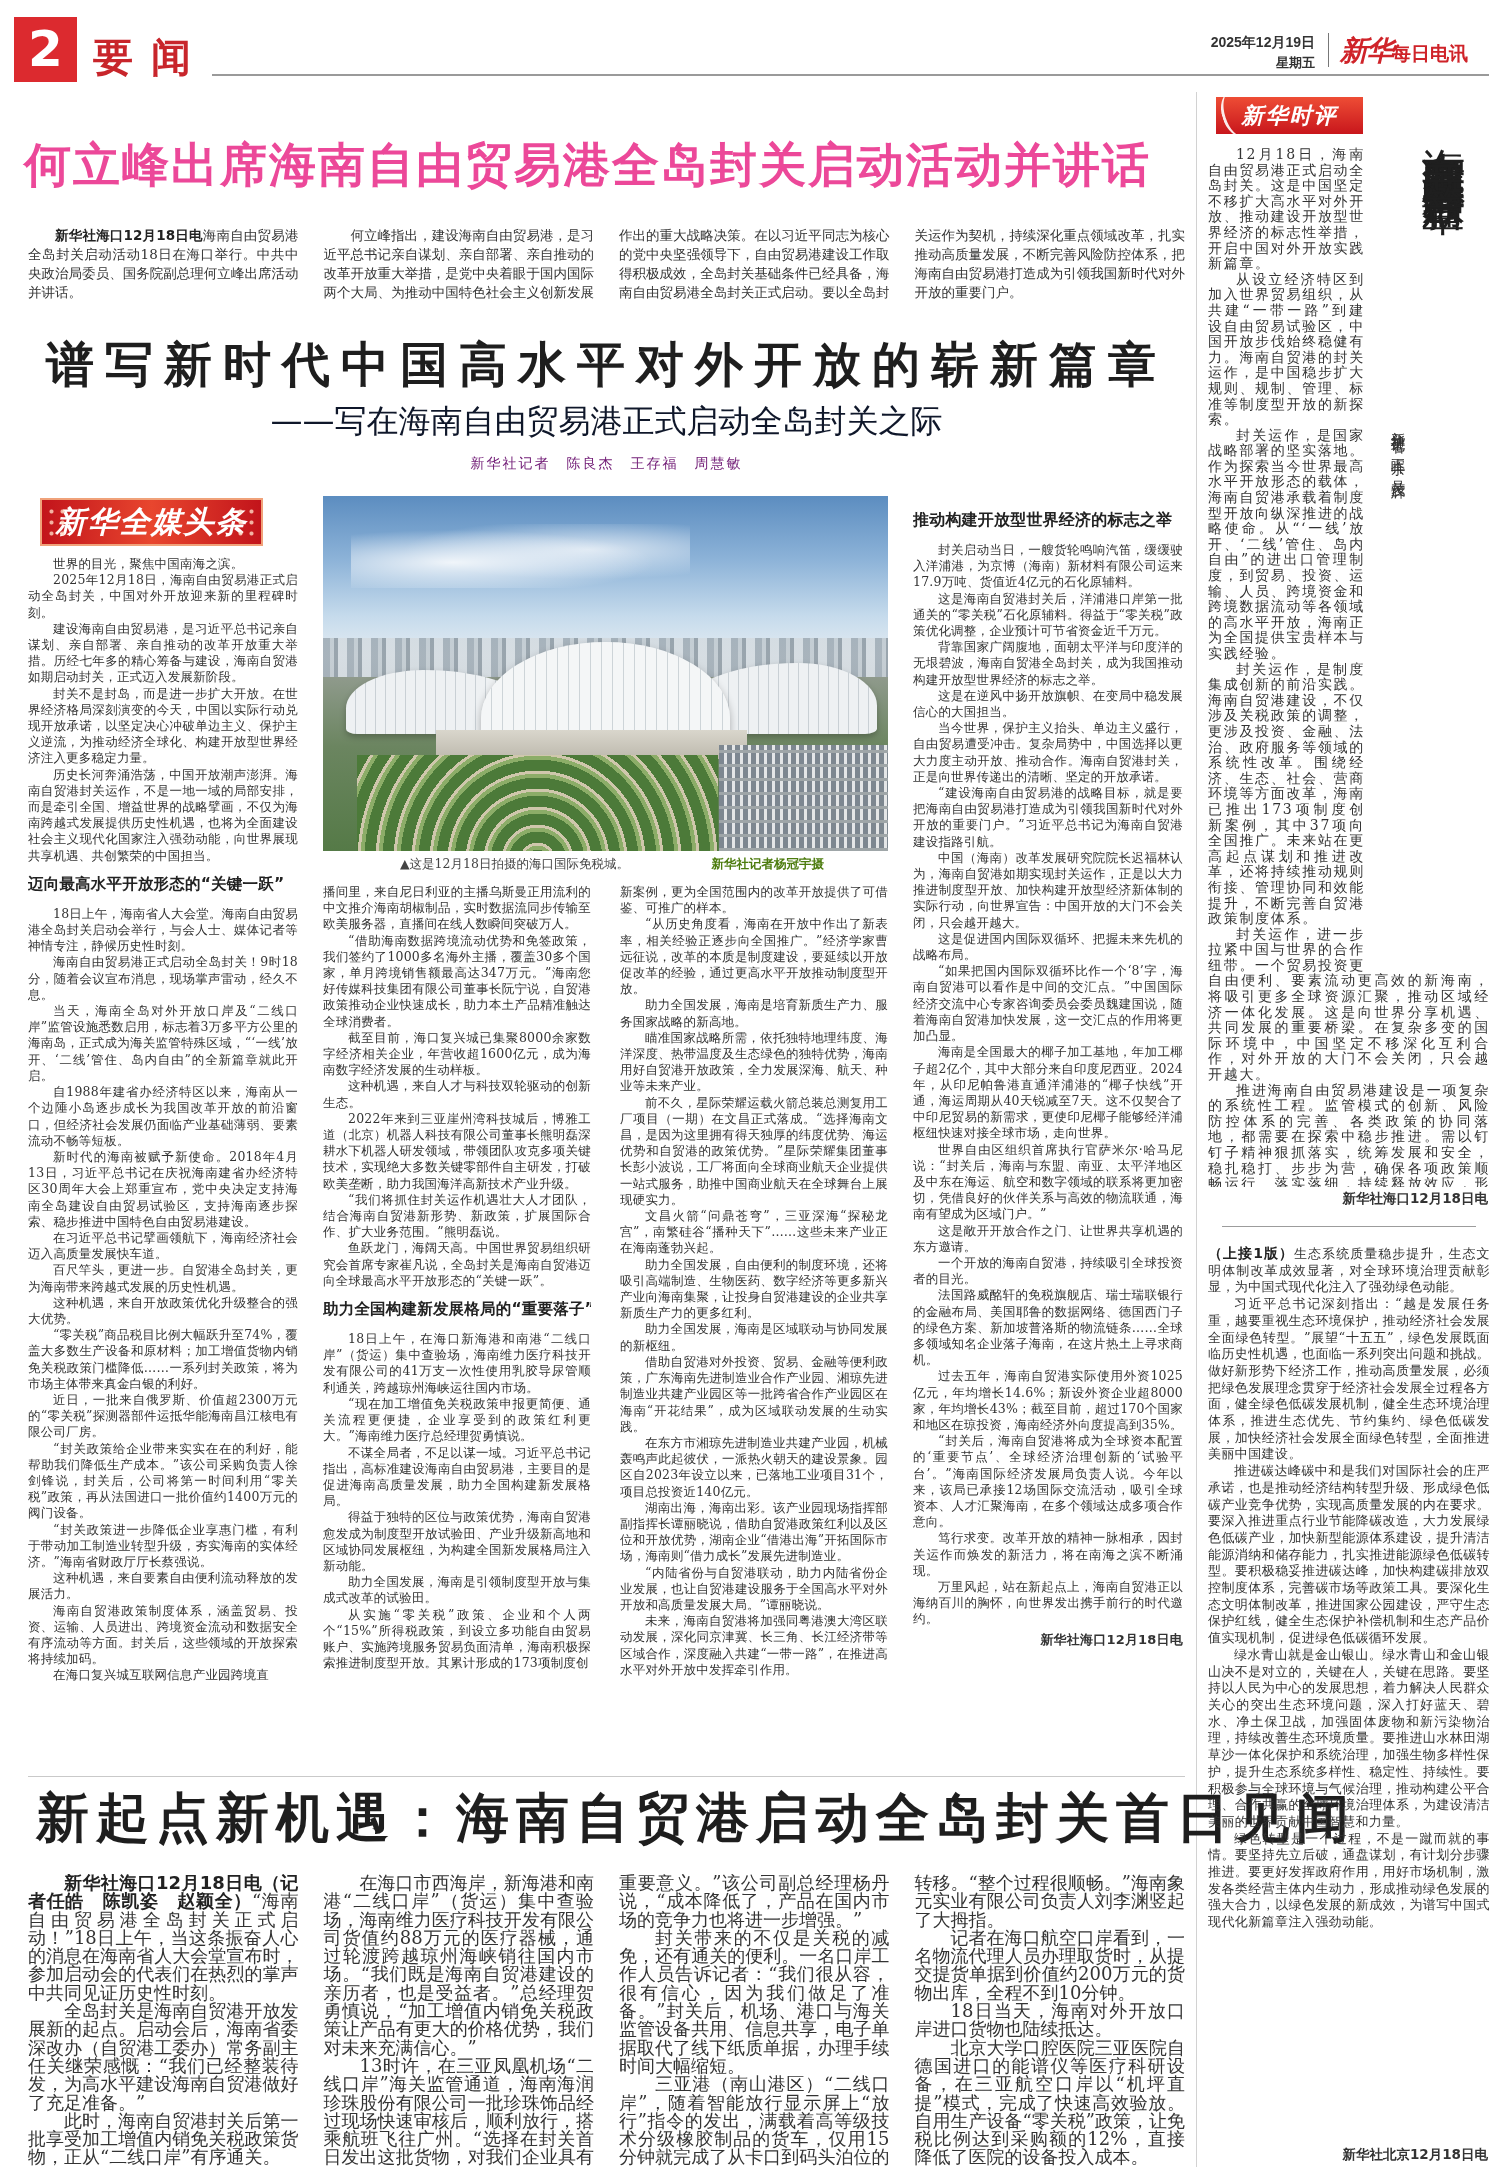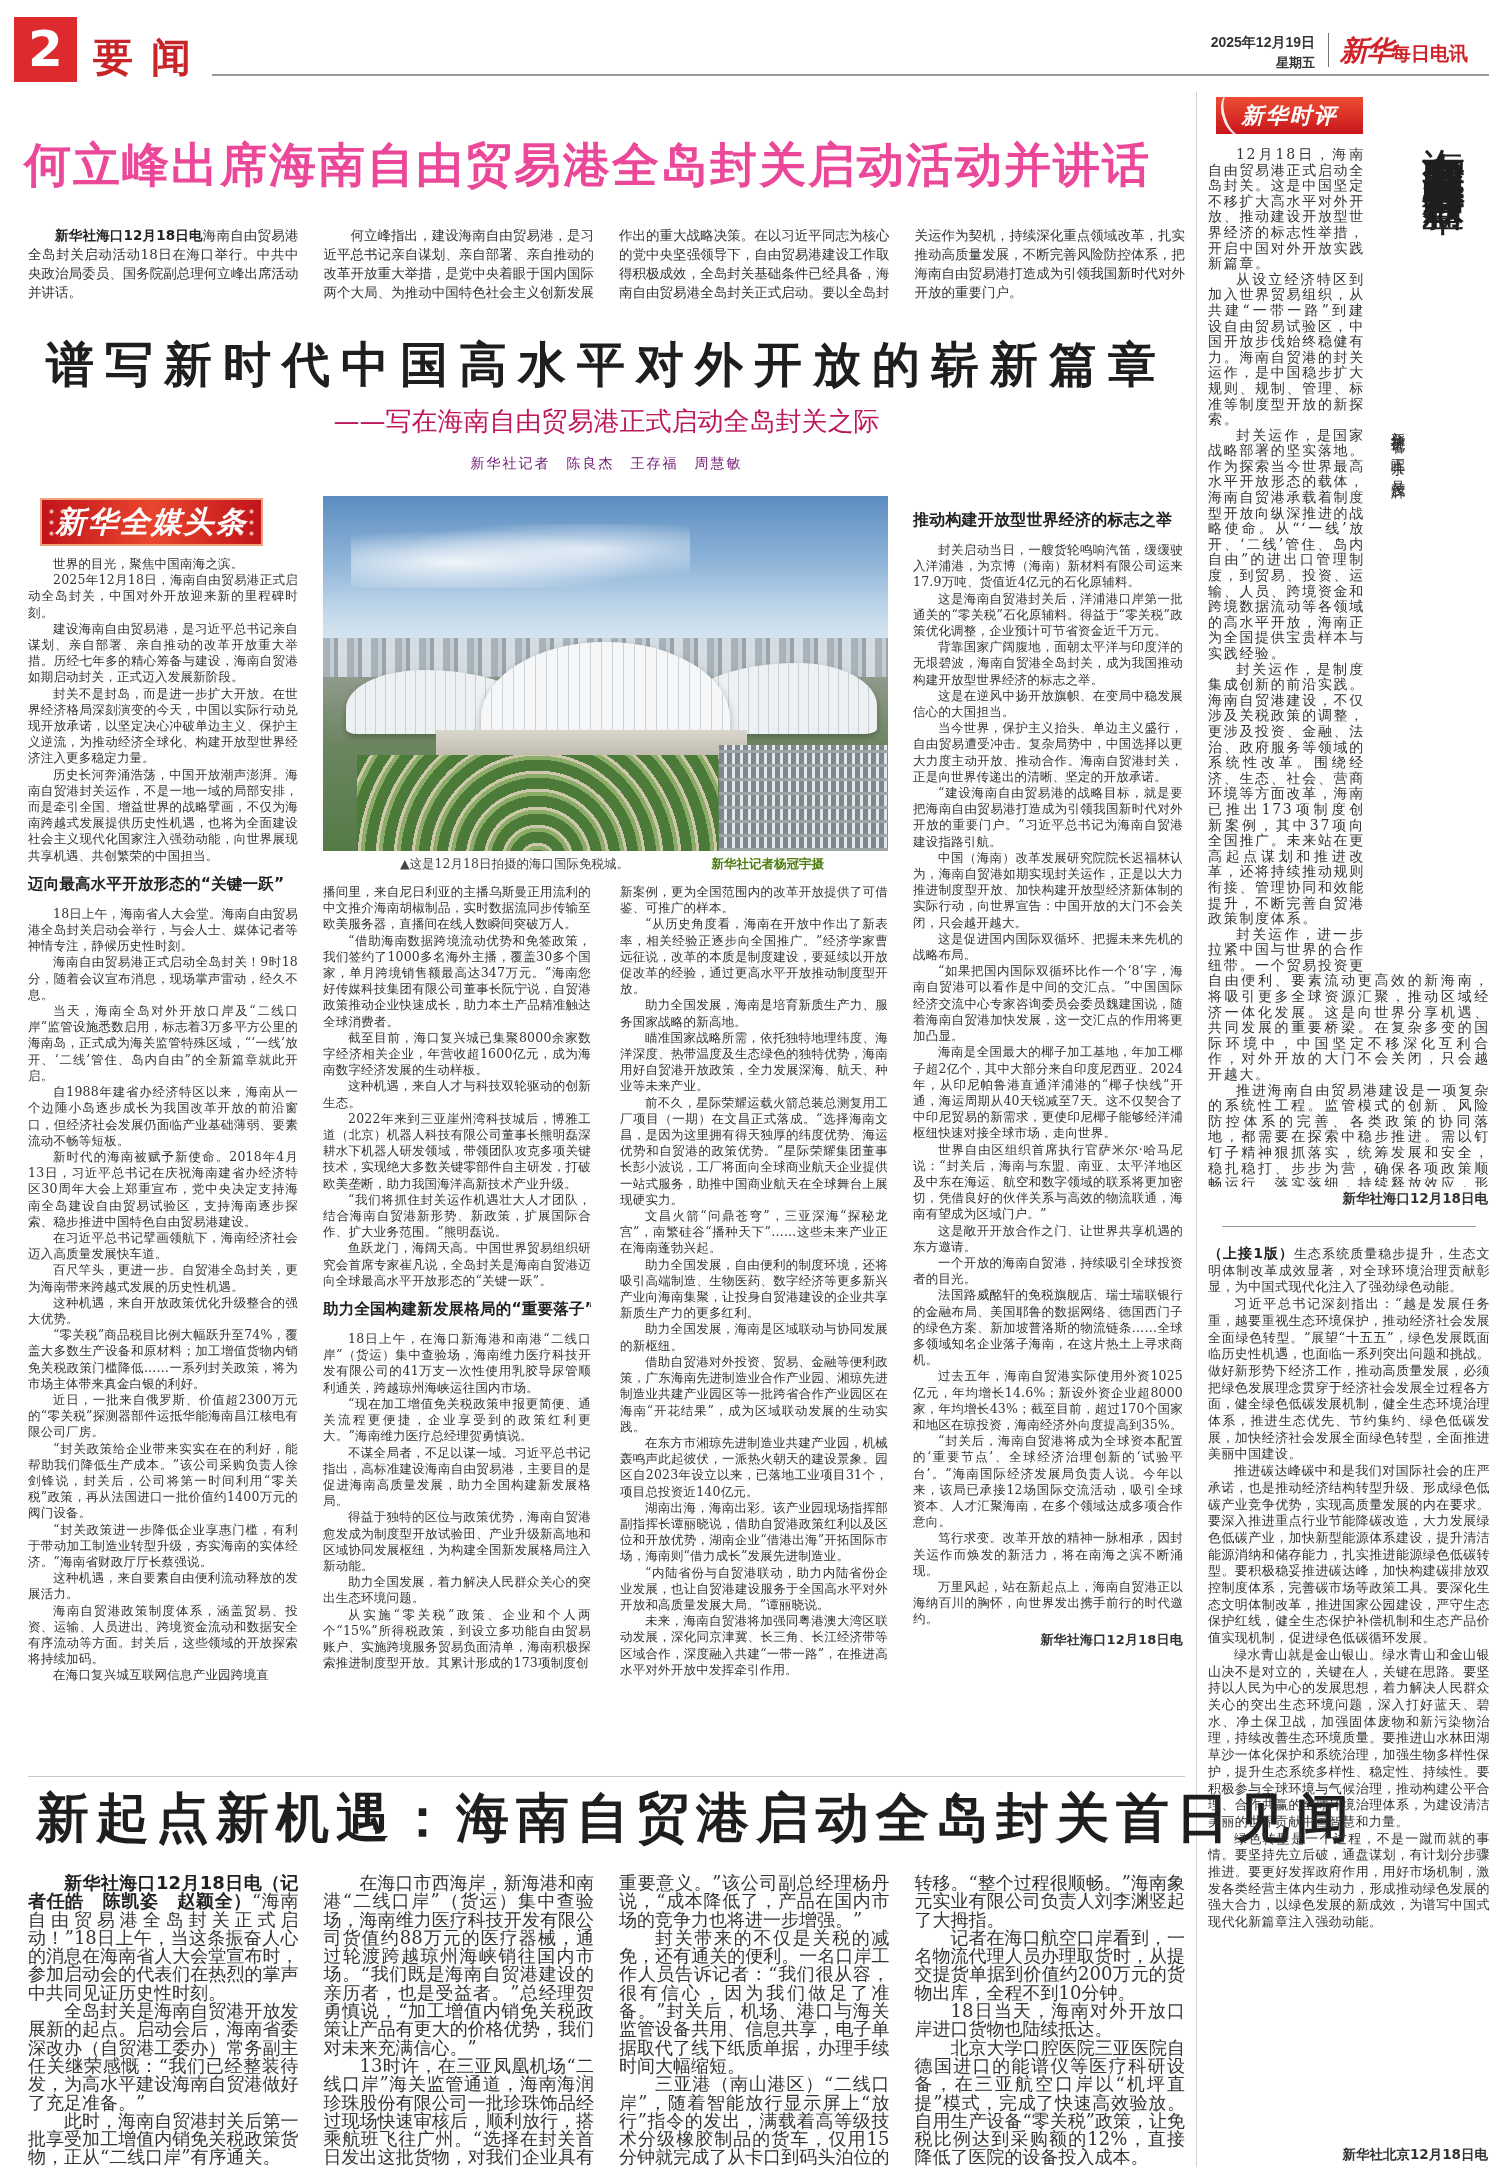--- a/index.html
+++ b/index.html
@@ -22,21 +22,21 @@
   .logo .name { font-family:"DejaVu Sans", sans-serif; font-size:19px; font-weight:bold; }
 
   .col-sep { left:1196px; top:92px; width:1px; height:2075px; background:#d2d2d2; }
 
   
   .hl1 { left:24px; top:136px; width:1148px; font-size:47px; font-weight:bold; letter-spacing:2px; line-height:58px;
          color:#ec4899; white-space:nowrap; }
   .hl2 { left:28px; top:334px; width:1157px; text-align:center; font-size:48px; font-weight:bold; letter-spacing:11px;
          line-height:60px; color:#1e1e1e; white-space:nowrap; }
   .sub2 { left:28px; top:404px; width:1157px; text-align:center; font-family:"DejaVu Sans", sans-serif;
-          font-size:26px; line-height:34px; color:#be185d; }
+          font-size:32px; line-height:34px; color:#0f172a; }
   .byline2 { left:28px; top:455px; width:1157px; text-align:center; font-size:14px; letter-spacing:2px; color:#701a75; }
   .hl3 { left:36px; top:1786px; width:1150px; font-family:"DejaVu Sans", sans-serif; font-size:53px; font-weight:bold;
          letter-spacing: 7px; line-height:64px; color:#1e1e1e; white-space:nowrap; }
   .mid-rule { left:28px; top:1776px; width:1157px; height:1px; background:#c9c9c9; }
 
   
   .para { margin:0; text-indent:2em; text-align:justify; }
   .para.cont { text-indent:0; }
   .para .lead { font-family:"DejaVu Sans", sans-serif; font-weight:bold; color:#222; }
   .subhead { margin:10px 0 12px 0; font-family:"DejaVu Sans", sans-serif; font-size:15.5px; line-height:20px;
@@ -180,21 +180,21 @@
     <p class="para">截至目前，海口复兴城已集聚8000余家数字经济相关企业，年营收超1600亿元，成为海南数字经济发展的生动样板。</p>
     <p class="para">这种机遇，来自人才与科技双轮驱动的创新生态。</p>
     <p class="para">2022年来到三亚崖州湾科技城后，博雅工道（北京）机器人科技有限公司董事长熊明磊深耕水下机器人研发领域，带领团队攻克多项关键技术，实现绝大多数关键零部件自主研发，打破欧美垄断，助力我国海洋高新技术产业升级。</p>
     <p class="para">“我们将抓住封关运作机遇壮大人才团队，结合海南自贸港新形势、新政策，扩展国际合作、扩大业务范围。”熊明磊说。</p>
     <p class="para">鱼跃龙门，海阔天高。中国世界贸易组织研究会首席专家崔凡说，全岛封关是海南自贸港迈向全球最高水平开放形态的“关键一跃”。</p>
     <h3 class="subhead">助力全国构建新发展格局的“重要落子”</h3>
     <p class="para">18日上午，在海口新海港和南港“二线口岸”（货运）集中查验场，海南维力医疗科技开发有限公司的41万支一次性使用乳胶导尿管顺利通关，跨越琼州海峡运往国内市场。</p>
     <p class="para">“现在加工增值免关税政策申报更简便、通关流程更便捷，企业享受到的政策红利更大。”海南维力医疗总经理贺勇慎说。</p>
     <p class="para">不谋全局者，不足以谋一域。习近平总书记指出，高标准建设海南自由贸易港，主要目的是促进海南高质量发展，助力全国构建新发展格局。</p>
     <p class="para">得益于独特的区位与政策优势，海南自贸港愈发成为制度型开放试验田、产业升级新高地和区域协同发展枢纽，为构建全国新发展格局注入新动能。</p>
-    <p class="para">助力全国发展，着力解决人民群众关心的突出生态环境问题。</p>
+    <p class="para">助力全国发展，海南是引领制度型开放与集成式改革的试验田。</p>
     <p class="para">从实施“零关税”政策、企业和个人两个“15%”所得税政策，到设立多功能自由贸易账户、实施跨境服务贸易负面清单，海南积极探索推进制度型开放。其累计形成的173项制度创</p>
   </div>
 <div class="abs col col3">
     <p class="para cont">新案例，更为全国范围内的改革开放提供了可借鉴、可推广的样本。</p>
     <p class="para">“从历史角度看，海南在开放中作出了新表率，相关经验正逐步向全国推广。”经济学家曹远征说，改革的本质是制度建设，要延续以开放促改革的经验，通过更高水平开放推动制度型开放。</p>
     <p class="para">助力全国发展，海南是培育新质生产力、服务国家战略的新高地。</p>
     <p class="para">瞄准国家战略所需，依托独特地理纬度、海洋深度、热带温度及生态绿色的独特优势，海南用好自贸港开放政策，全力发展深海、航天、种业等未来产业。</p>
     <p class="para">前不久，星际荣耀运载火箭总装总测复用工厂项目（一期）在文昌正式落成。“选择海南文昌，是因为这里拥有得天独厚的纬度优势、海运优势和自贸港的政策优势。”星际荣耀集团董事长彭小波说，工厂将面向全球商业航天企业提供一站式服务，助推中国商业航天在全球舞台上展现硬实力。</p>
     <p class="para">文昌火箭“问鼎苍穹”，三亚深海“探秘龙宫”，南繁硅谷“播种天下”……这些未来产业正在海南蓬勃兴起。</p>
     <p class="para">助力全国发展，自由便利的制度环境，还将吸引高端制造、生物医药、数字经济等更多新兴产业向海南集聚，让投身自贸港建设的企业共享新质生产力的更多红利。</p>

